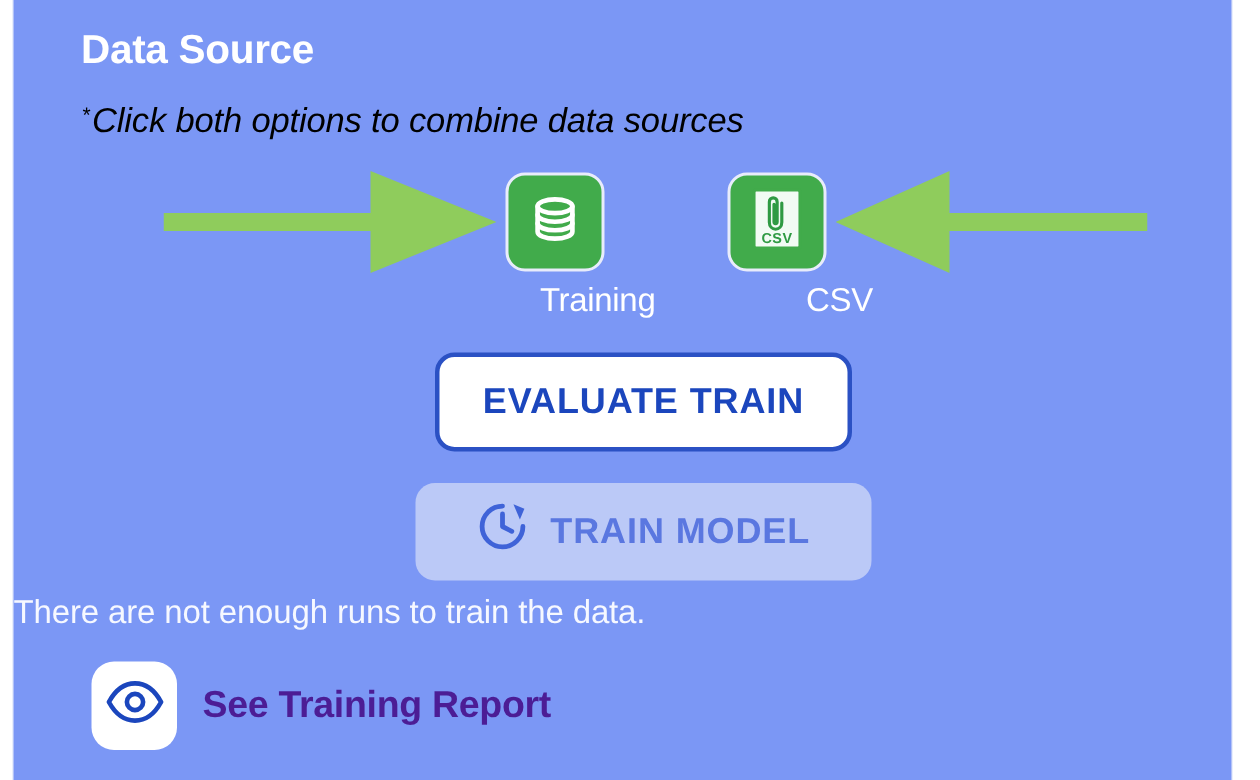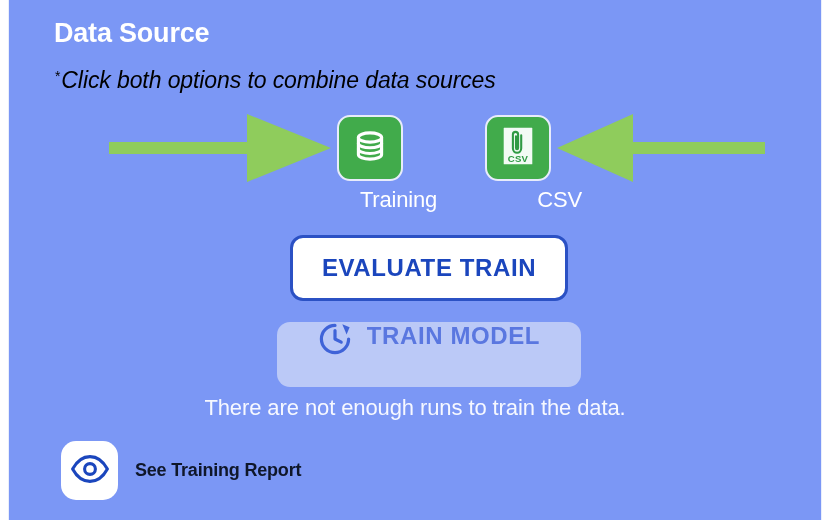--- a/index.html
+++ b/index.html
@@ -129,37 +129,37 @@
     position: absolute;
     left: 268px;
     top: 322px;
     width: 304px;
     height: 65px;
     background: #bbc9f7;
     border: none;
     border-radius: 13px;
     box-sizing: border-box;
     display: flex;
+    align-items: center;
     justify-content: center;
     gap: 15px;
     font-size: 24px;
     font-weight: 700;
     letter-spacing: 0.6px;
     color: #5a77e0;
     cursor: default;
   }
   .btn-train .train-icon { display: block; }
 
   
   .status {
     position: absolute;
     left: 0;
     right: 0;
     top: 396px;
-    text-align: center;
     font-size: 22px;
     color: #f6f8ff;
     letter-spacing: -0.1px;
     line-height: 1.1;
   }
 
   
   .report-row {
     position: absolute;
     left: 52px;
@@ -172,23 +172,23 @@
     width: 57px;
     height: 59px;
     border-radius: 15px;
     background: #ffffff;
     display: flex;
     align-items: center;
     justify-content: center;
     box-sizing: border-box;
   }
   .report-label {
-    font-size: 18px;
-    font-weight: 700;
-    color: #0f172a;
+    font-size: 25px;
+    font-weight: 700;
+    color: #4c1d95;
     letter-spacing: -0.2px;
     white-space: nowrap;
   }
 </style>
 </head>
 <body>
 
 <div id="stage">
   <div class="card">
 

